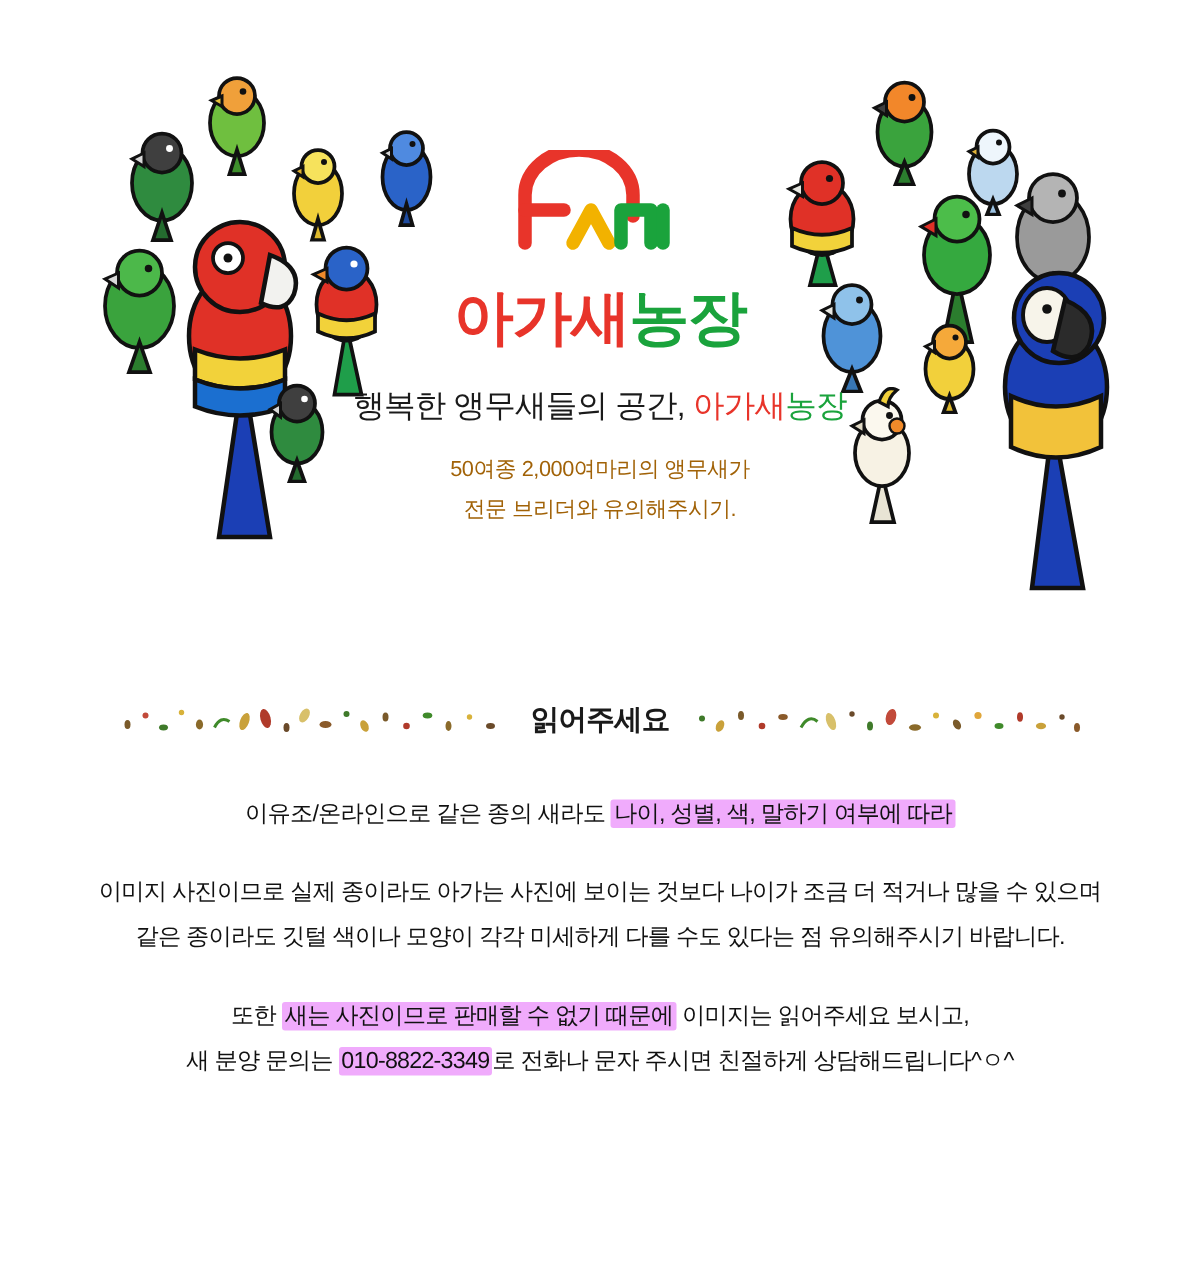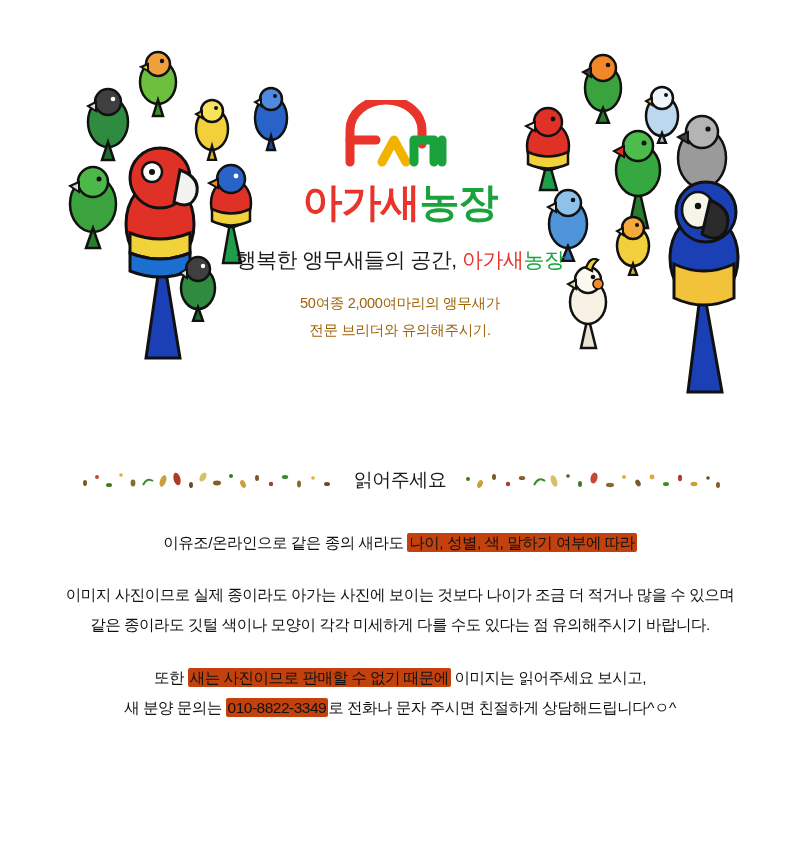--- a/index.html
+++ b/index.html
@@ -36,21 +36,21 @@
     height: 70px;
     margin: 0 auto 4px;
     display: block;
   }
 
   .logo-text {
     font-size: 40px;
     font-weight: bold;
     letter-spacing: -1px;
     line-height: 1.1;
-    margin-top: 10px;
+    margin-top: 20px;
   }
   .logo-text .c-red { color: #e8342a; }
   .logo-text .c-green { color: #1aa33c; }
 
   .tagline {
     margin-top: 22px;
     font-size: 21px;
     font-weight: normal;
     letter-spacing: -0.5px;
   }
@@ -79,39 +79,39 @@
     align-items: center;
     justify-content: center;
     gap: 0;
   }
   .seed-strip {
     width: 265px;
     height: 34px;
   }
   .readme-title {
     font-size: 19px;
-    font-weight: normal;
+    font-weight: bold;
     letter-spacing: -0.5px;
     padding: 0 14px;
     white-space: nowrap;
   }
 
   
   .notice {
     margin-top: 28px;
     text-align: center;
     font-size: 15.5px;
     line-height: 1.95;
     letter-spacing: -0.5px;
     color: #111;
   }
   .notice p { margin: 0; }
   .para-gap { height: 22px; }
   .hl {
-    background: #c2410c;
+    background: #f0abfc;
     padding: 1px 2px;
     border-radius: 2px;
   }
 </style>
 </head>
 <body>
 
 <div class="hero">
 
   <svg class="bird" style="left:128px; top:48px;" width="60" height="70" viewBox="0 0 60 70">

